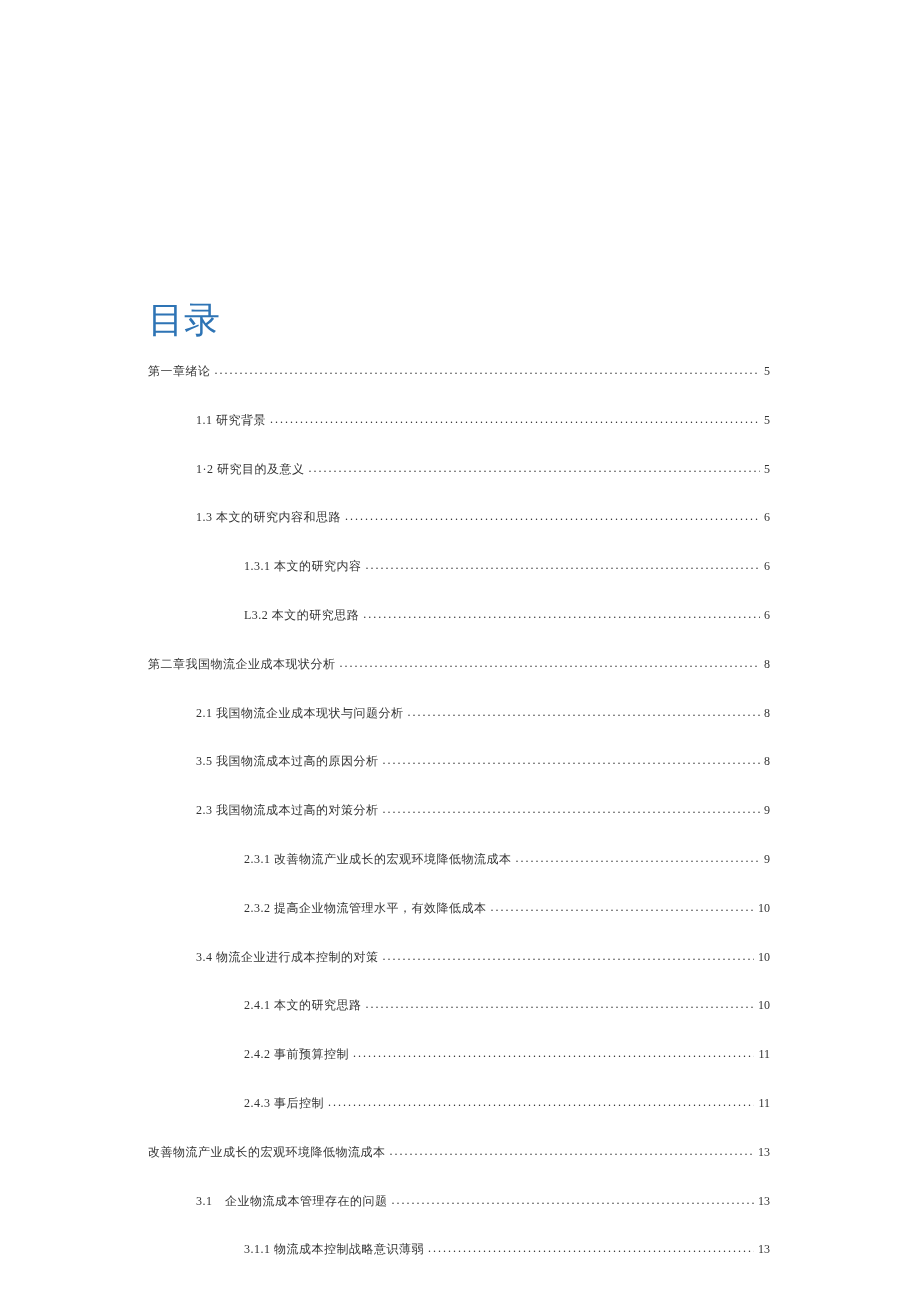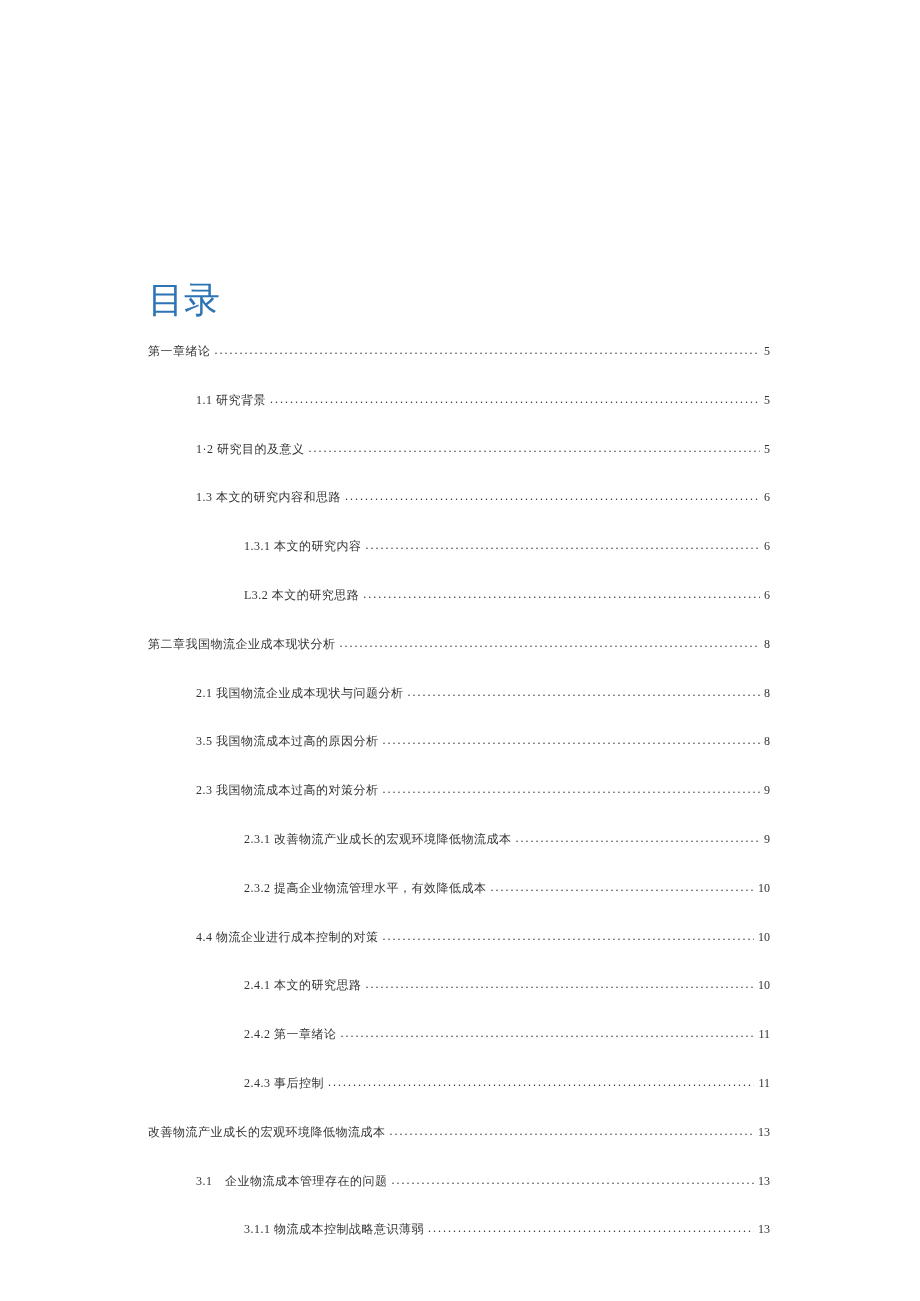--- a/index.html
+++ b/index.html
@@ -9,21 +9,21 @@
     }
     body {
       width: 920px;
       height: 1301px;
       background: #ffffff;
       font-family: "SimSun", "宋体", serif;
       position: relative;
     }
     .page {
       position: absolute;
-      top: 276px;
+      top: 296px;
       left: 148px;
       width: 622px;
     }
     .toc-title {
       font-size: 36px;
       color: #2e74b5;
       font-family: "SimHei", "黑体", sans-serif;
       font-weight: normal;
       margin-bottom: 18px;
     }
@@ -126,31 +126,31 @@
         <span class="toc-label">2.3.1 改善物流产业成长的宏观环境降低物流成本</span>
         <span class="toc-dots"></span>
         <span class="toc-page">9</span>
       </div>
       <div class="toc-line level-3">
         <span class="toc-label">2.3.2 提高企业物流管理水平，有效降低成本</span>
         <span class="toc-dots"></span>
         <span class="toc-page">10</span>
       </div>
       <div class="toc-line level-2">
-        <span class="toc-label">4.4 物流企业进行成本控制的对策</span>
+        <span class="toc-label">3.4 物流企业进行成本控制的对策</span>
         <span class="toc-dots"></span>
         <span class="toc-page">10</span>
       </div>
       <div class="toc-line level-3">
         <span class="toc-label">2.4.1 本文的研究思路</span>
         <span class="toc-dots"></span>
         <span class="toc-page">10</span>
       </div>
       <div class="toc-line level-3">
-        <span class="toc-label">2.4.2 第一章绪论</span>
+        <span class="toc-label">2.4.2 事前预算控制</span>
         <span class="toc-dots"></span>
         <span class="toc-page">11</span>
       </div>
       <div class="toc-line level-3">
         <span class="toc-label">2.4.3 事后控制</span>
         <span class="toc-dots"></span>
         <span class="toc-page">11</span>
       </div>
       <div class="toc-line level-1">
         <span class="toc-label">改善物流产业成长的宏观环境降低物流成本</span>

